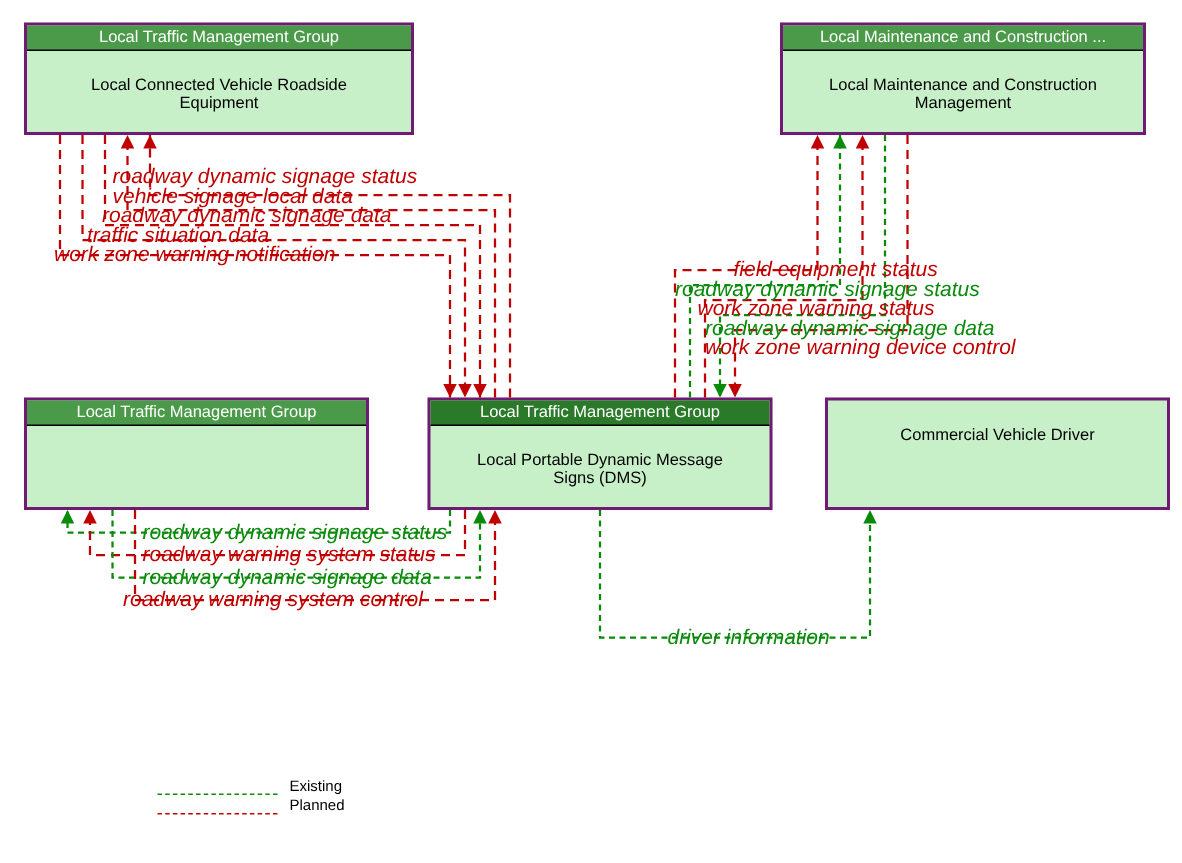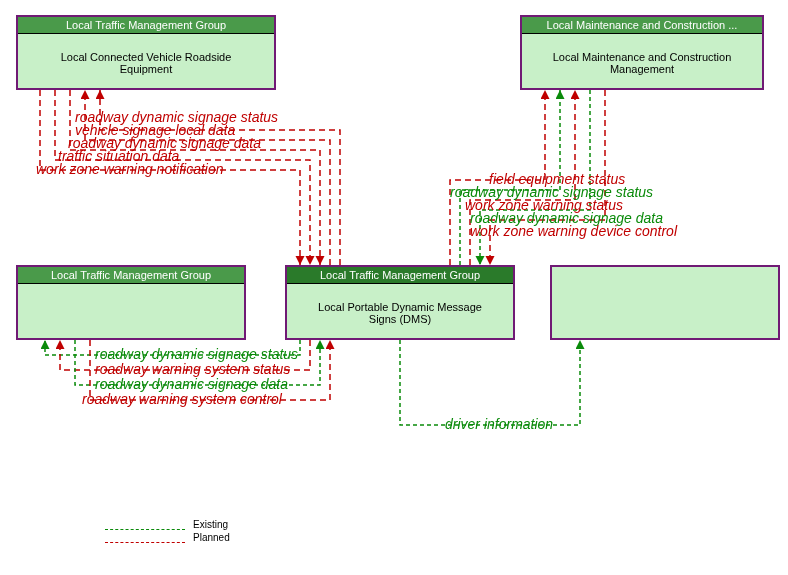--- a/index.html
+++ b/index.html
@@ -37,20 +37,21 @@
   <div class="node" style="left:16px; top:265px; width:230px; height:75px;">
     <div class="node-header">Local Traffic Management Group</div>
   </div>
 
   <div class="node center" style="left:285px; top:265px; width:230px; height:75px;">
     <div class="node-header">Local Traffic Management Group</div>
     <div class="node-body">Local Portable Dynamic Message Signs (DMS)</div>
   </div>
 
   <div class="node" style="left:550px; top:265px; width:230px; height:75px;">
+    <div class="node-body">Commercial Vehicle Driver</div>
   </div>
 
   <svg class="wires">
     <defs>
       <marker id="arr-red" markerWidth="8" markerHeight="8" refX="6" refY="3" orient="auto">
           <path d="M0,0 L6,3 L0,6 Z" fill="#c00000"></path>
         </marker>
       <marker id="arr-green" markerWidth="8" markerHeight="8" refX="6" refY="3" orient="auto">
           <path d="M0,0 L6,3 L0,6 Z" fill="#0a8a0a"></path>
         </marker>

